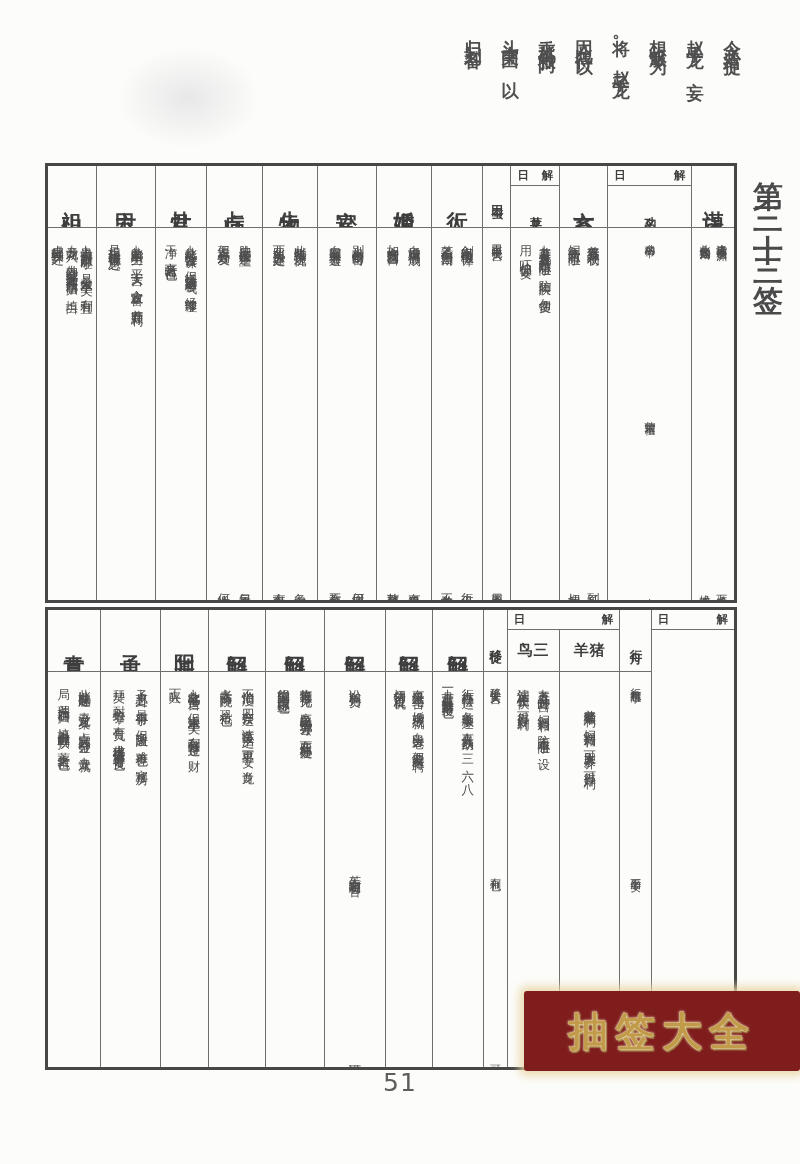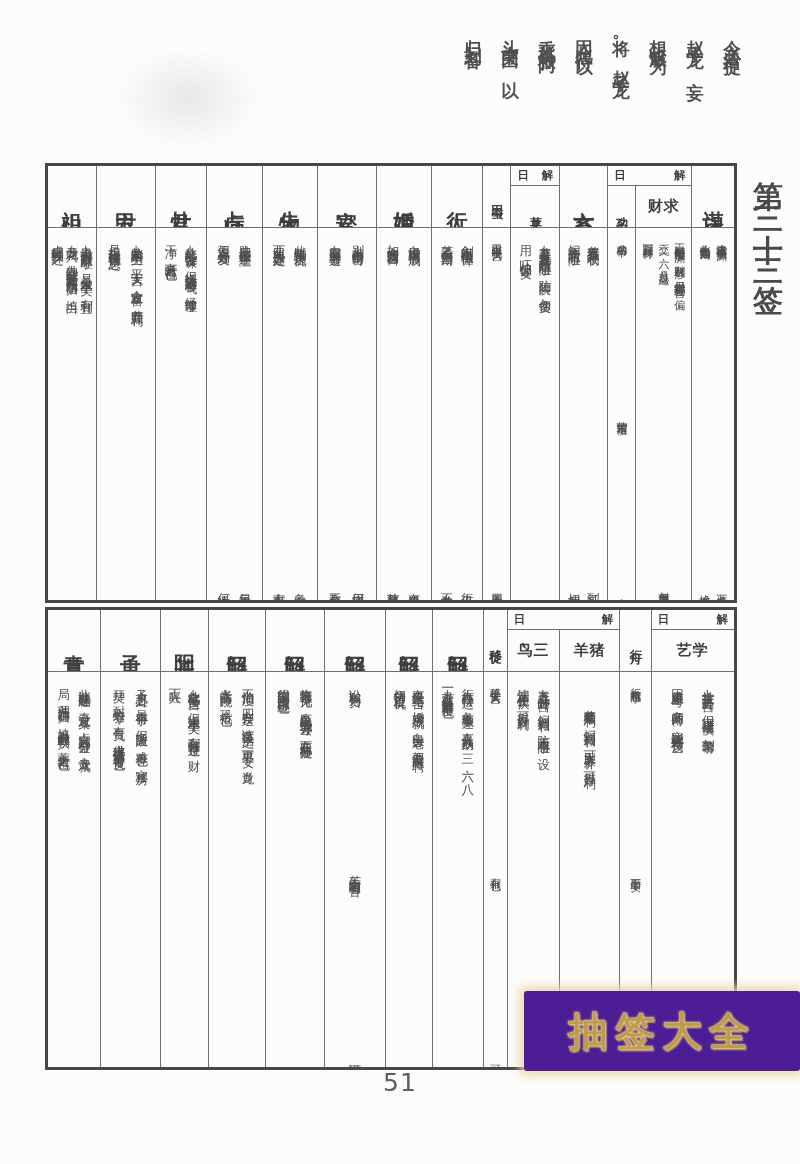--- a/index.html
+++ b/index.html
@@ -249,31 +249,20 @@
             <span>功名</span>
           </div>
           <div class="cell small">
             <p class="sp">
               <span>功名得中</span>
               <span>荣宗耀祖</span>
               <span>合族欢喜</span>
             </p>
           </div>
         </div>
-        <div class="subcol" style="flex: 62 0 0px;">
-          <div class="hdr hpair">财求</div>
-          <div class="cell small">
-            <p>正财初时如鱼于深渊　财利跋涉　但是宜刻苦经营　偏</p>
-            <p class="sp">
-              <span>交三　六　八月返运</span>
-              <span>似龙得雨可得厚财利也</span>
-            </p>
-            <p>财和正财一样</p>
-          </div>
-        </div>
       </div>
     </div>
     <div class="col" style="flex: 46 0 0px;">
       <div class="hdr stack">
         <span>谋望</span>
       </div>
       <div class="cell small">
         <p class="sp">
           <span>未逢雷焕便归渊</span>
           <span>万炼千磨受苦煎</span>
@@ -405,28 +394,21 @@
           <span>得利也</span>
         </p>
       </div>
     </div>
     <div class="col group" style="flex: 87 0 0px;">
       <div class="strip">
         <span>日</span>
         <span>解</span>
       </div>
       <div class="subs">
-        <div class="subcol" style="flex: 50 0 0px;">
-          <div class="hdr hpair">艺学</div>
-          <div class="cell">
-            <p>卜学技艺之卦叶吉　但宜谦虚谨慎　刻苦学习</p>
-            <p>困难多思考　多问师傅　定能学得精巧技艺</p>
-          </div>
-        </div>
       </div>
     </div>
   </div>
 
 <div class="pagenum">51</div>
 
-<div class="watermark" id="wm" style="background: #4c1d95;">
+<div class="watermark" id="wm" style="background: #7f1d1d;">
   <span id="wmtext" style="color: rgb(194, 155, 74);">抽签大全</span>
 </div>
 
 </body></html>

